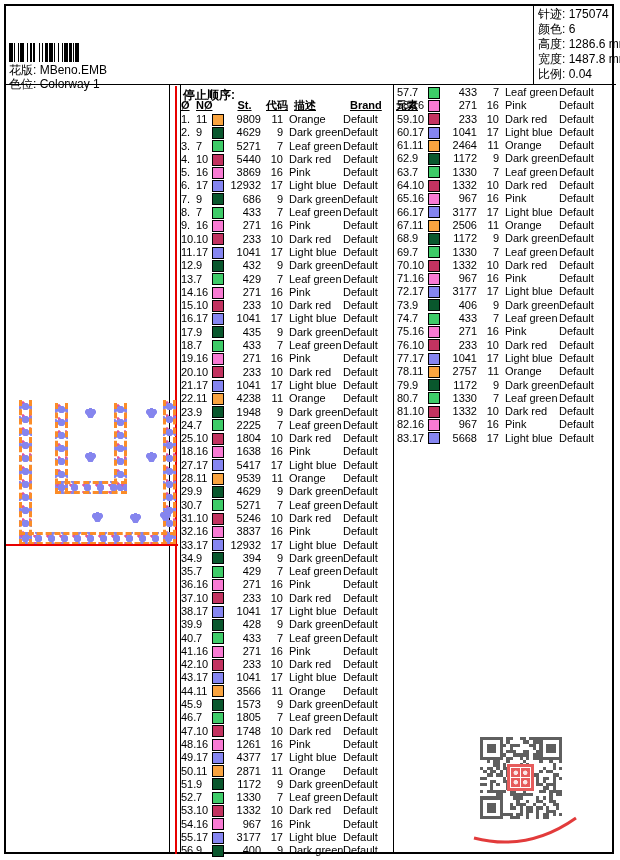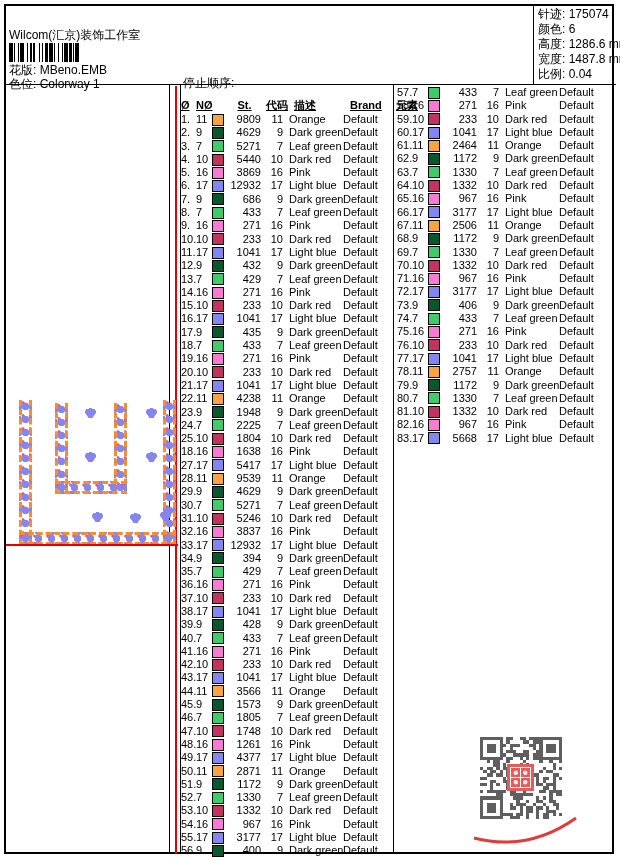--- a/index.html
+++ b/index.html
@@ -37,21 +37,21 @@
       radial-gradient(circle at 50% 50%, #8585ee 0 3.5px, rgba(0,0,0,0) 4px),
       radial-gradient(circle at 3px 1px, #e0559e 0 1.4px, rgba(0,0,0,0) 2px);
     background-size:13px 7px,13px 7px;}
   .flower{position:absolute;width:11px;height:10px;
     background-image:
       radial-gradient(circle at 30% 40%, #8585ee 0 3px, rgba(0,0,0,0) 3.5px),
       radial-gradient(circle at 70% 40%, #8585ee 0 3px, rgba(0,0,0,0) 3.5px),
       radial-gradient(circle at 50% 72%, #8585ee 0 3px, rgba(0,0,0,0) 3.5px),
       radial-gradient(circle at 50% 28%, #8585ee 0 2.5px, rgba(0,0,0,0) 3px);}
   
-  .stop-label{position:absolute;left:183px;top:75px;font-size:12px;}
+  .stop-label{position:absolute;left:183px;top:87px;font-size:12px;font-weight:bold;}
   .thead{position:absolute;left:181px;top:99px;display:flex;font-size:11px;font-weight:bold;height:13px;line-height:13px;}
   .thead span{text-decoration:underline;white-space:nowrap;}
   .h-num{width:15px;} .h-no{width:31px;} .h-st{width:35px;text-align:center;}
   .h-code{width:26px;text-align:right;} .h-desc{width:56px;margin-left:6px;} .h-brand{width:44px;margin-left:0px;} .h-elem{width:28px;margin-left:2px;}
   .rows{position:absolute;font-size:11px;}
   .rows1{left:181px;top:113px;} .rows2{left:397px;top:86px;}
   .trow{display:flex;align-items:center;height:13.3px;line-height:13.3px;white-space:nowrap;}
   .c-num{width:15px;flex:none;} .c-no{width:16px;flex:none;}
   .c-sw{width:12px;height:12px;flex:none;border:1px solid #000;box-sizing:border-box;margin-right:3px;}
   .c-st{width:34px;flex:none;text-align:right;}
@@ -73,21 +73,20 @@
      background-position:0 50%,50% 0,0 0,0 0,0 0,0 0;background-repeat:no-repeat;}
   .sitename{position:absolute;left:474px;top:817px;font-size:25px;font-weight:bold;color:#e23b3b;letter-spacing:0px;}
   .swoosh{position:absolute;left:470px;top:808px;width:112px;height:46px;pointer-events:none;}
 </style>
 </head>
 <body>
 
 <div class="page">
   <div class="page-border"></div>
 
-  <div class="studio">Wilcom(汇京)装饰工作室</div>
   <div class="barcode" id="barcode">
       <span class="b1" style="width: 3.75px;"></span>
       <span class="b0" style="width: 1.25px;"></span>
       <span class="b1" style="width: 1.25px;"></span>
       <span class="b0" style="width: 2.5px;"></span>
       <span class="b1" style="width: 1.25px;"></span>
       <span class="b0" style="width: 1.25px;"></span>
       <span class="b1" style="width: 3.75px;"></span>
       <span class="b0" style="width: 2.5px;"></span>
       <span class="b1" style="width: 1.25px;"></span>

